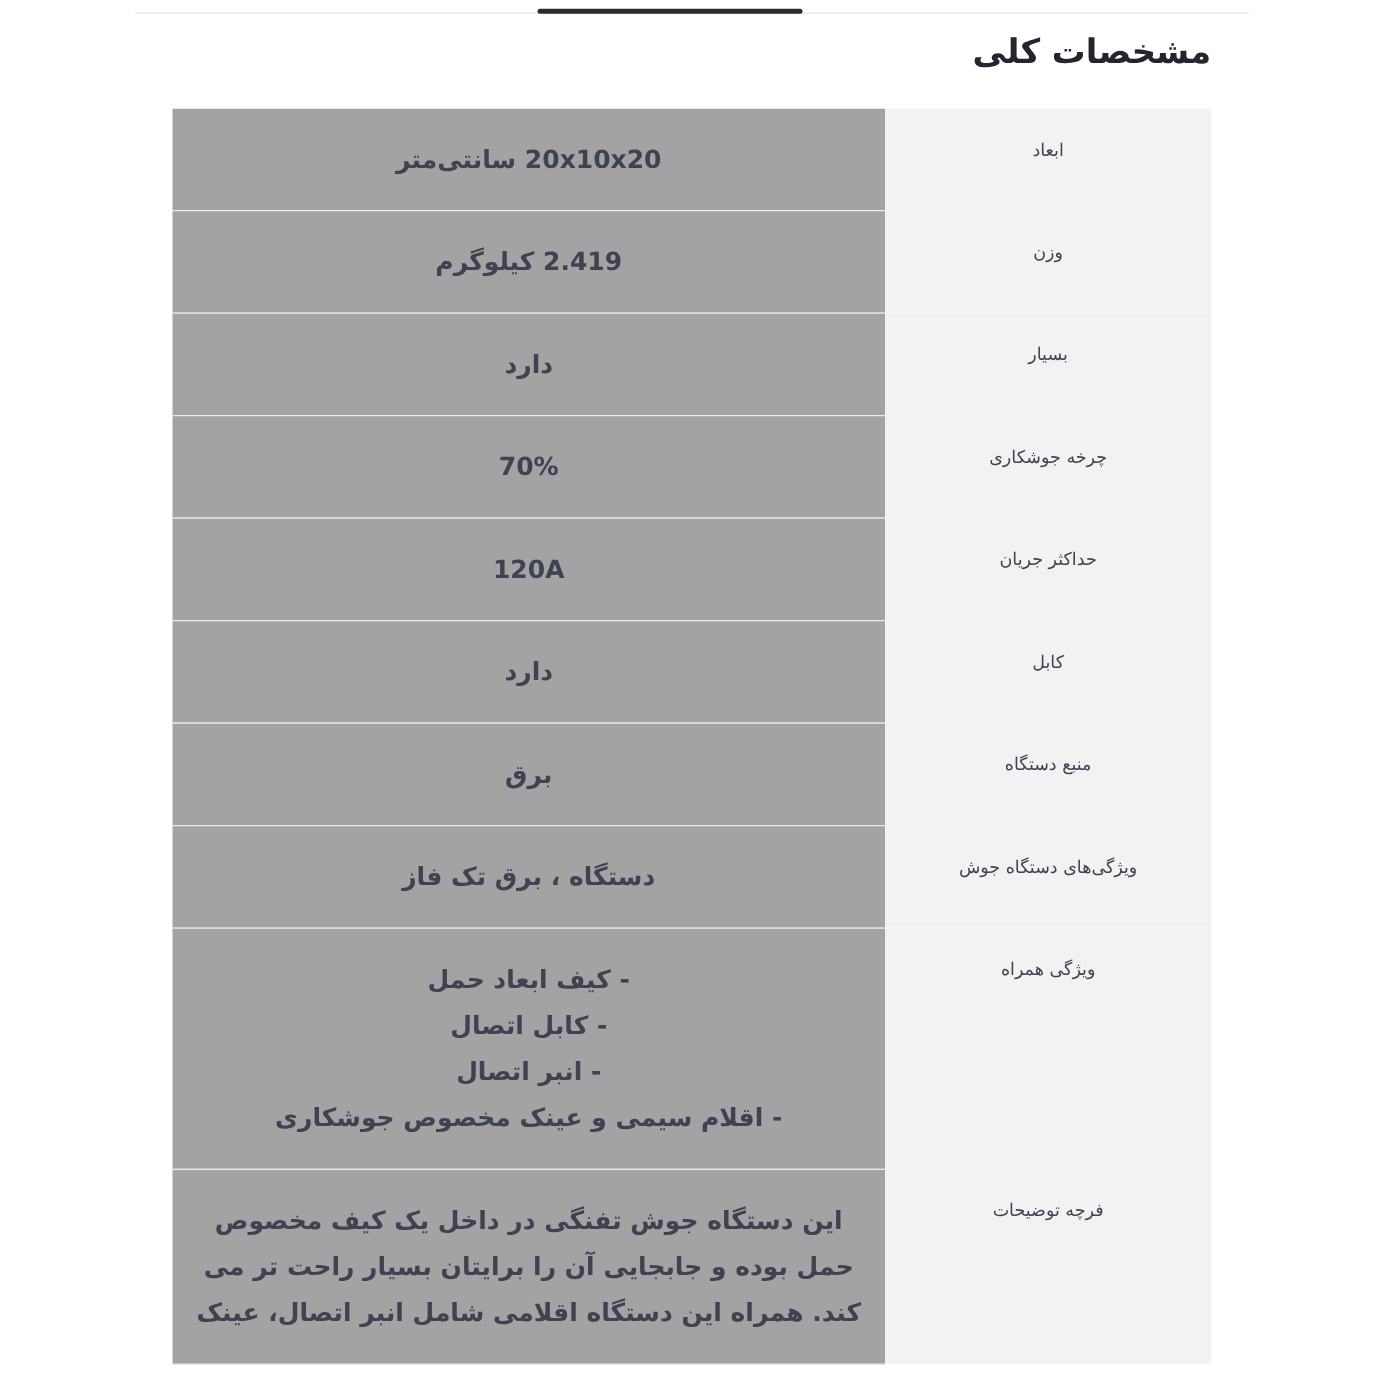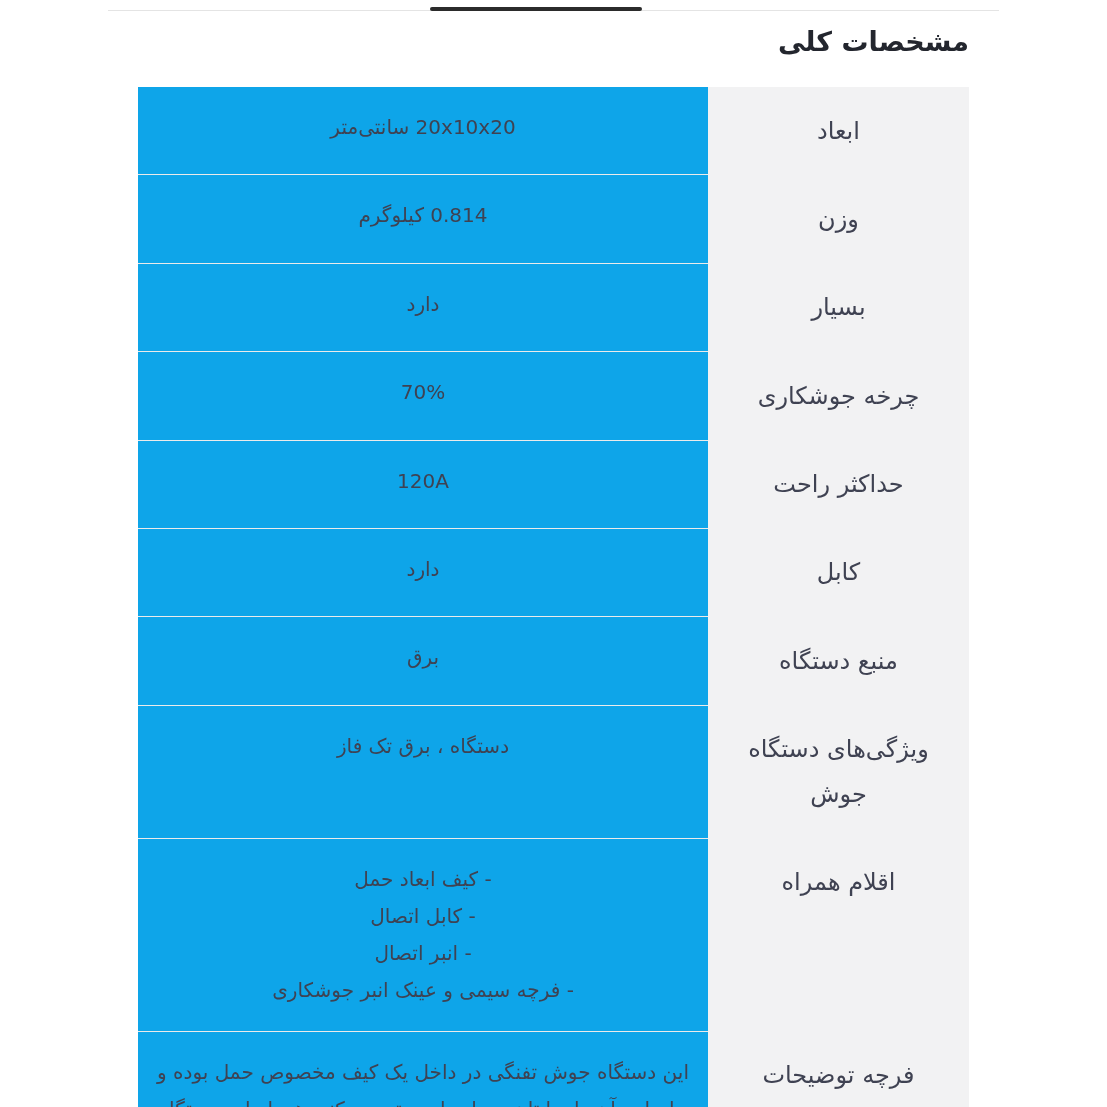--- a/index.html
+++ b/index.html
@@ -65,32 +65,32 @@
     border-collapse: collapse;
     table-layout: fixed;
   }
   table.spec-table tr {
     vertical-align: top;
   }
   table.spec-table th {
     width: 261px;
     background: #f2f2f3;
     color: #3f4252;
-    font-size: 24px;
+    font-size: 14px;
     font-weight: normal;
     text-align: center;
     padding: 22px 18px 22px 18px;
     line-height: 1.85;
     box-sizing: border-box;
   }
   table.spec-table td {
-    background: #0ea5e9;
+    background: #a3a3a3;
     color: #3f4252;
     font-size: 20px;
-    font-weight: normal;
+    font-weight: bold;
     text-align: center;
     padding: 22px 18px 22px 18px;
     line-height: 1.85;
     border-bottom: 1px solid #ebebeb;
     box-sizing: border-box;
   }
   table.spec-table tr:first-child td {
     border-top: none;
   }
   .cell-lines {
@@ -113,54 +113,54 @@
     <h2 class="section-title">مشخصات کلی</h2>
 
     <table class="spec-table">
       <tbody>
         <tr>
           <th>ابعاد</th>
           <td>20x10x20 سانتی‌متر</td>
         </tr>
         <tr>
           <th>وزن</th>
-          <td>0.814 کیلوگرم</td>
+          <td>2.419 کیلوگرم</td>
         </tr>
         <tr>
           <th>بسیار</th>
           <td>دارد</td>
         </tr>
         <tr>
           <th>چرخه جوشکاری</th>
           <td>70%</td>
         </tr>
         <tr>
-          <th>حداکثر راحت</th>
+          <th>حداکثر جریان</th>
           <td>120A</td>
         </tr>
         <tr>
           <th>کابل</th>
           <td>دارد</td>
         </tr>
         <tr>
           <th>منبع دستگاه</th>
           <td>برق</td>
         </tr>
         <tr>
           <th>ویژگی‌های دستگاه جوش</th>
           <td>دستگاه ، برق تک فاز</td>
         </tr>
         <tr>
-          <th>اقلام همراه</th>
+          <th>ویژگی همراه</th>
           <td>
               <span class="cell-lines">
                 <span class="line">- کیف ابعاد حمل</span>
                 <span class="line">- کابل اتصال</span>
                 <span class="line">- انبر اتصال</span>
-                <span class="line">- فرچه سیمی و عینک انبر جوشکاری</span>
+                <span class="line">- اقلام سیمی و عینک مخصوص جوشکاری</span>
               </span>
             </td>
         </tr>
         <tr>
           <th>فرچه توضیحات</th>
           <td>این دستگاه جوش تفنگی در داخل یک کیف مخصوص حمل بوده و جابجایی آن را برایتان بسیار راحت تر می کند. همراه این دستگاه اقلامی شامل انبر اتصال، عینک</td>
         </tr>
       </tbody>
     </table>
 

